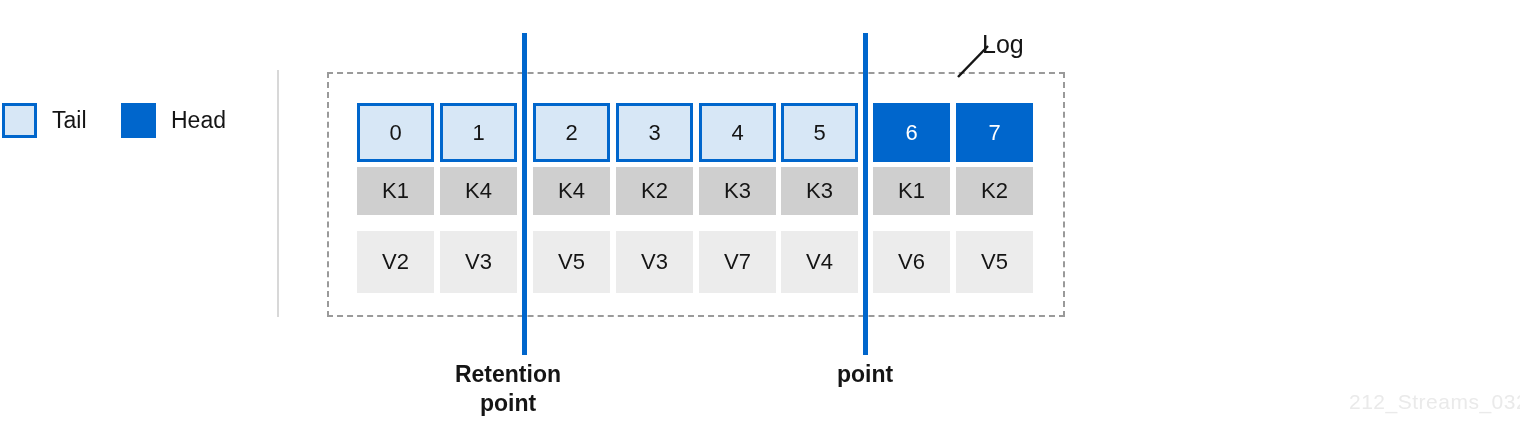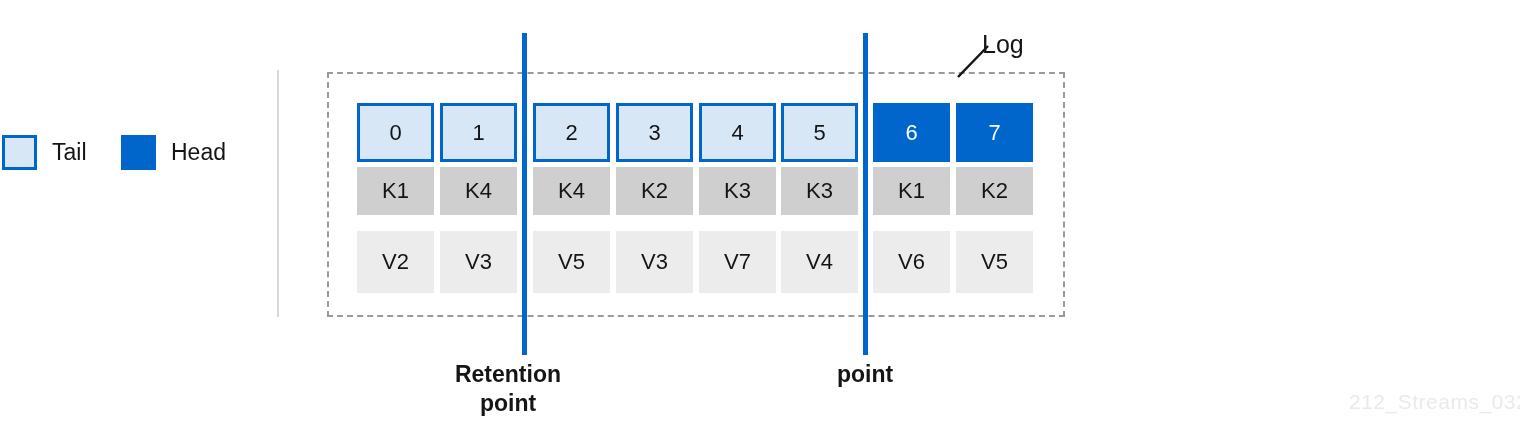--- a/index.html
+++ b/index.html
@@ -11,21 +11,21 @@
   }
   .stage {
     position: relative;
     width: 1520px;
     height: 441px;
     overflow: hidden;
     background: #ffffff;
   }
 
   
-  .legend-item { position: absolute; display: flex; align-items: center; margin-top: 32px; }
+  .legend-item { position: absolute; display: flex; align-items: center; }
   .legend-tail { left: 2px; top: 103px; }
   .legend-head { left: 121px; top: 103px; }
   .swatch {
     width: 35px; height: 35px;
     box-sizing: border-box;
     display: inline-block;
   }
   .swatch.tail { background: var(--tail-fill); border: 3px solid var(--head-blue); }
   .swatch.head { background: var(--head-blue); }
   .legend-label {

